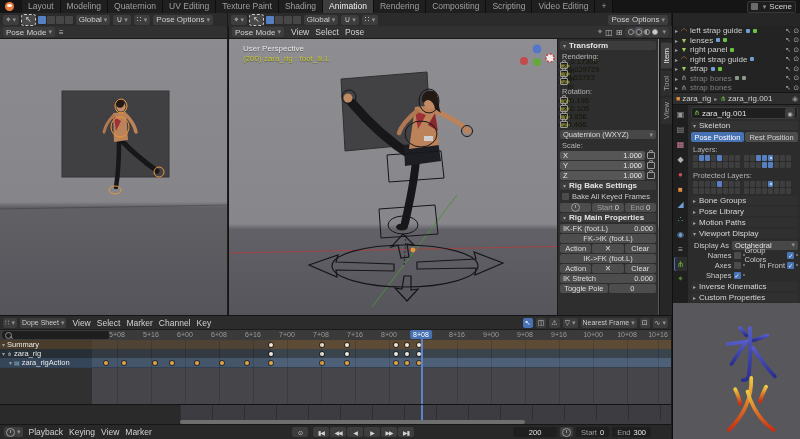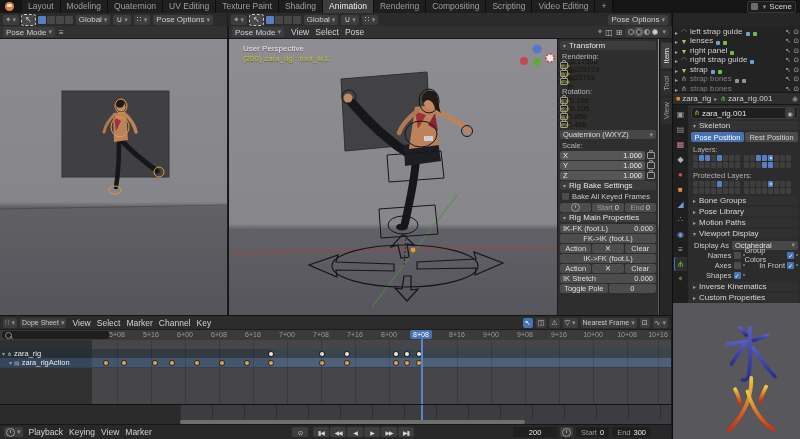--- a/index.html
+++ b/index.html
@@ -45,21 +45,21 @@
   .shc.half{background:linear-gradient(90deg,#9a9a9a 50%,transparent 50%);}
   .shc.full{background:#cfcfcf;}
   .shc.cur{box-shadow:0 0 0 2px #55555f;}
   
   #vpl{left:0;top:39px;width:227px;height:276px;background:linear-gradient(#8c8c90 0%,#85858a 59%,#606065 61%,#54545a 100%);}
   #vpc{left:228px;top:39px;width:444px;height:276px;border-left:1px solid #141414;background:linear-gradient(#8e8e92 0%,#86868b 67%,#616167 69%,#55555b 100%);}
   .ovl1{left:14px;top:5px;font-size:8px;color:#e8e8e8;text-shadow:0 1px 1px rgba(0,0,0,.4);}
   .ovl2{left:14px;top:15px;font-size:8px;color:#c6c62e;text-shadow:0 1px 1px rgba(0,0,0,.4);}
   
   #npanel{left:328px;top:0;width:101px;height:276px;background:#2e2e2e;border-left:1px solid #1a1a1a;padding:2px 2px 0 2px;box-sizing:border-box;overflow:hidden;}
-  .phdr{height:9px;background:#3c3c3c;border-radius:2px;font-size:8px;color:#e2e2e2;display:flex;align-items:center;gap:3px;padding:0 3px;margin-bottom:2px;}
+  .phdr{height:9px;background:#3c3c3c;border-radius:2px;font-size:8px;color:#e2e2e2;display:flex;align-items:center;gap:3px;padding:0 3px;margin-bottom:2px;font-weight:bold;}
   .plabel{font-size:7.5px;color:#b5b5b5;margin:2px 0 1px 2px;}
   .nrow{display:flex;align-items:center;gap:2px;margin-bottom:1px;}
   .fld{flex:1;display:flex;justify-content:space-between;align-items:center;height:9px;border-radius:2px;padding:0 3px;font-size:7.5px;}
   .fld.key{background:#76762e;color:#15150a;}
   .fld.gray{background:#565656;color:#e9e9e9;}
   .lockic{width:6px;height:5px;border:1px solid #9a9a9a;border-radius:1px;position:relative;margin-right:1px;}
   .lockic:before{content:"";position:absolute;left:1px;top:-3px;width:2px;height:2px;border:1px solid #9a9a9a;border-bottom:none;border-radius:2px 2px 0 0;}
   .ddlrow{height:9px;background:#474747;border-radius:2px;display:flex;align-items:center;justify-content:space-between;padding:0 3px;font-size:7.5px;color:#dadada;margin:2px 0;}
   .chkrow{display:flex;align-items:center;gap:3px;height:9px;margin:2px 0 2px 2px;font-size:7.5px;color:#c9c9c9;}
   .cb{width:7px;height:7px;background:#4c4c4c;border-radius:1px;display:flex;align-items:center;justify-content:center;font-size:6px;color:#fff;flex:0 0 auto;}
@@ -67,21 +67,21 @@
   .btn{height:9px;background:#4d4d4d;border-radius:2px;display:flex;align-items:center;justify-content:center;font-size:7.5px;color:#dedede;}
   .srow{display:flex;gap:1px;margin-bottom:1px;}
   .srow .btn{flex:1;}
   .ico-c{width:9px;flex:0 0 auto;}
   #side-tabs{left:430px;top:0;width:14px;height:276px;background:#262626;border-left:1px solid #161616;display:flex;flex-direction:column;align-items:center;padding-top:4px;box-sizing:border-box;gap:2px;}
   .vtab{writing-mode:vertical-rl;transform:rotate(180deg);font-size:8px;color:#9f9f9f;background:#2e2e2e;border-radius:2px 0 0 2px;padding:5px 1px;}
   .vtab.on{background:#3f3f3f;color:#e8e8e8;}
   
   #rcol{left:672px;top:13px;width:128px;height:290px;background:#262626;border-left:1px solid #0f0f0f;box-sizing:border-box;}
   #ol-list{position:absolute;left:0;top:13px;width:128px;height:66px;overflow:hidden;background:#232323;}
-  .olrow{display:flex;align-items:flex-end;height:9.5px;gap:2px;padding:0 2px;font-size:8px;color:#cfcfcf;white-space:nowrap;}
+  .olrow{display:flex;align-items:center;height:9.5px;gap:2px;padding:0 2px;font-size:8px;color:#cfcfcf;white-space:nowrap;}
   .olrow.dim{color:#7f7f7f;}
   .ol-ic{font-size:7px;width:8px;text-align:center;flex:0 0 auto;}
   .badge{width:4px;height:4px;border-radius:1px;display:inline-block;margin-left:1px;}
   .olrt{margin-left:auto;display:flex;gap:2px;color:#a8a8a8;font-size:7px;}
   #crumb{position:absolute;left:0;top:79px;width:128px;height:13px;background:#2e2e2e;border-top:1px solid #161616;border-bottom:1px solid #161616;display:flex;align-items:center;gap:3px;padding:0 3px;box-sizing:border-box;font-size:8px;color:#cfcfcf;}
   #props{position:absolute;left:0;top:92px;width:128px;height:198px;}
   #ptabs{position:absolute;left:0;top:0;width:15px;height:198px;background:#1f1f1f;display:flex;flex-direction:column;align-items:center;padding-top:2px;gap:1px;box-sizing:border-box;}
   .ptab{width:13px;height:14px;display:flex;align-items:center;justify-content:center;font-size:8px;border-radius:2px 0 0 2px;}
   .ptab.on{background:#2e2e2e;box-shadow:inset 1px 0 0 #4772b3;}
   #pbody{position:absolute;left:15px;top:0;width:113px;height:198px;background:#2c2c2c;padding:2px 3px;box-sizing:border-box;overflow:hidden;}
@@ -852,20 +852,33 @@
         <span class="rlab" style="left: 457px;">8+16</span>
         <span class="rlab" style="left: 491px;">9+00</span>
         <span class="rlab" style="left: 525px;">9+08</span>
         <span class="rlab" style="left: 559px;">9+16</span>
         <span class="rlab" style="left: 593px;">10+00</span>
         <span class="rlab" style="left: 627px;">10+08</span>
         <span class="rlab" style="left: 658px;">10+16</span>
       </div>
     <div id="ds-body">
       <div id="ds-body-left"></div>
+    <div class="chrow" style="top: 0px; background: rgb(79, 67, 54);">
+          <div class="chlit" style="left: 271px; width: 400px; background: rgb(94, 75, 53);"></div>
+          <div class="chname" style="background: rgb(74, 60, 42); padding-left: 2px;">
+            <span class="arr">▾</span>
+            <span>Summary</span>
+          </div>
+          <span class="key" style="left: 269px; top: 2.5px; background: rgb(239, 231, 220);"></span>
+          <span class="key" style="left: 320px; top: 2.5px; background: rgb(239, 231, 220);"></span>
+          <span class="key" style="left: 345px; top: 2.5px; background: rgb(239, 231, 220);"></span>
+          <span class="key" style="left: 394px; top: 2.5px; background: rgb(239, 231, 220);"></span>
+          <span class="key" style="left: 405px; top: 2.5px; background: rgb(239, 231, 220);"></span>
+          <span class="key" style="left: 417px; top: 2.5px; background: rgb(239, 231, 220);"></span>
+        </div>
         <div class="chrow" style="top: 9px; background: rgb(51, 58, 65);">
           <div class="chlit" style="left: 271px; width: 400px; background: rgb(58, 68, 77);"></div>
           <div class="chname" style="background: rgb(38, 46, 54); padding-left: 2px;">
             <span class="arr">▾</span>
             <span style="font-size: 6px; color: rgb(154, 176, 192);">⋔</span>
             <span>zara_rig</span>
           </div>
           <span class="key" style="left: 269px; top: 2.5px; background: rgb(239, 231, 220);"></span>
           <span class="key" style="left: 320px; top: 2.5px; background: rgb(239, 231, 220);"></span>
           <span class="key" style="left: 345px; top: 2.5px; background: rgb(239, 231, 220);"></span>

